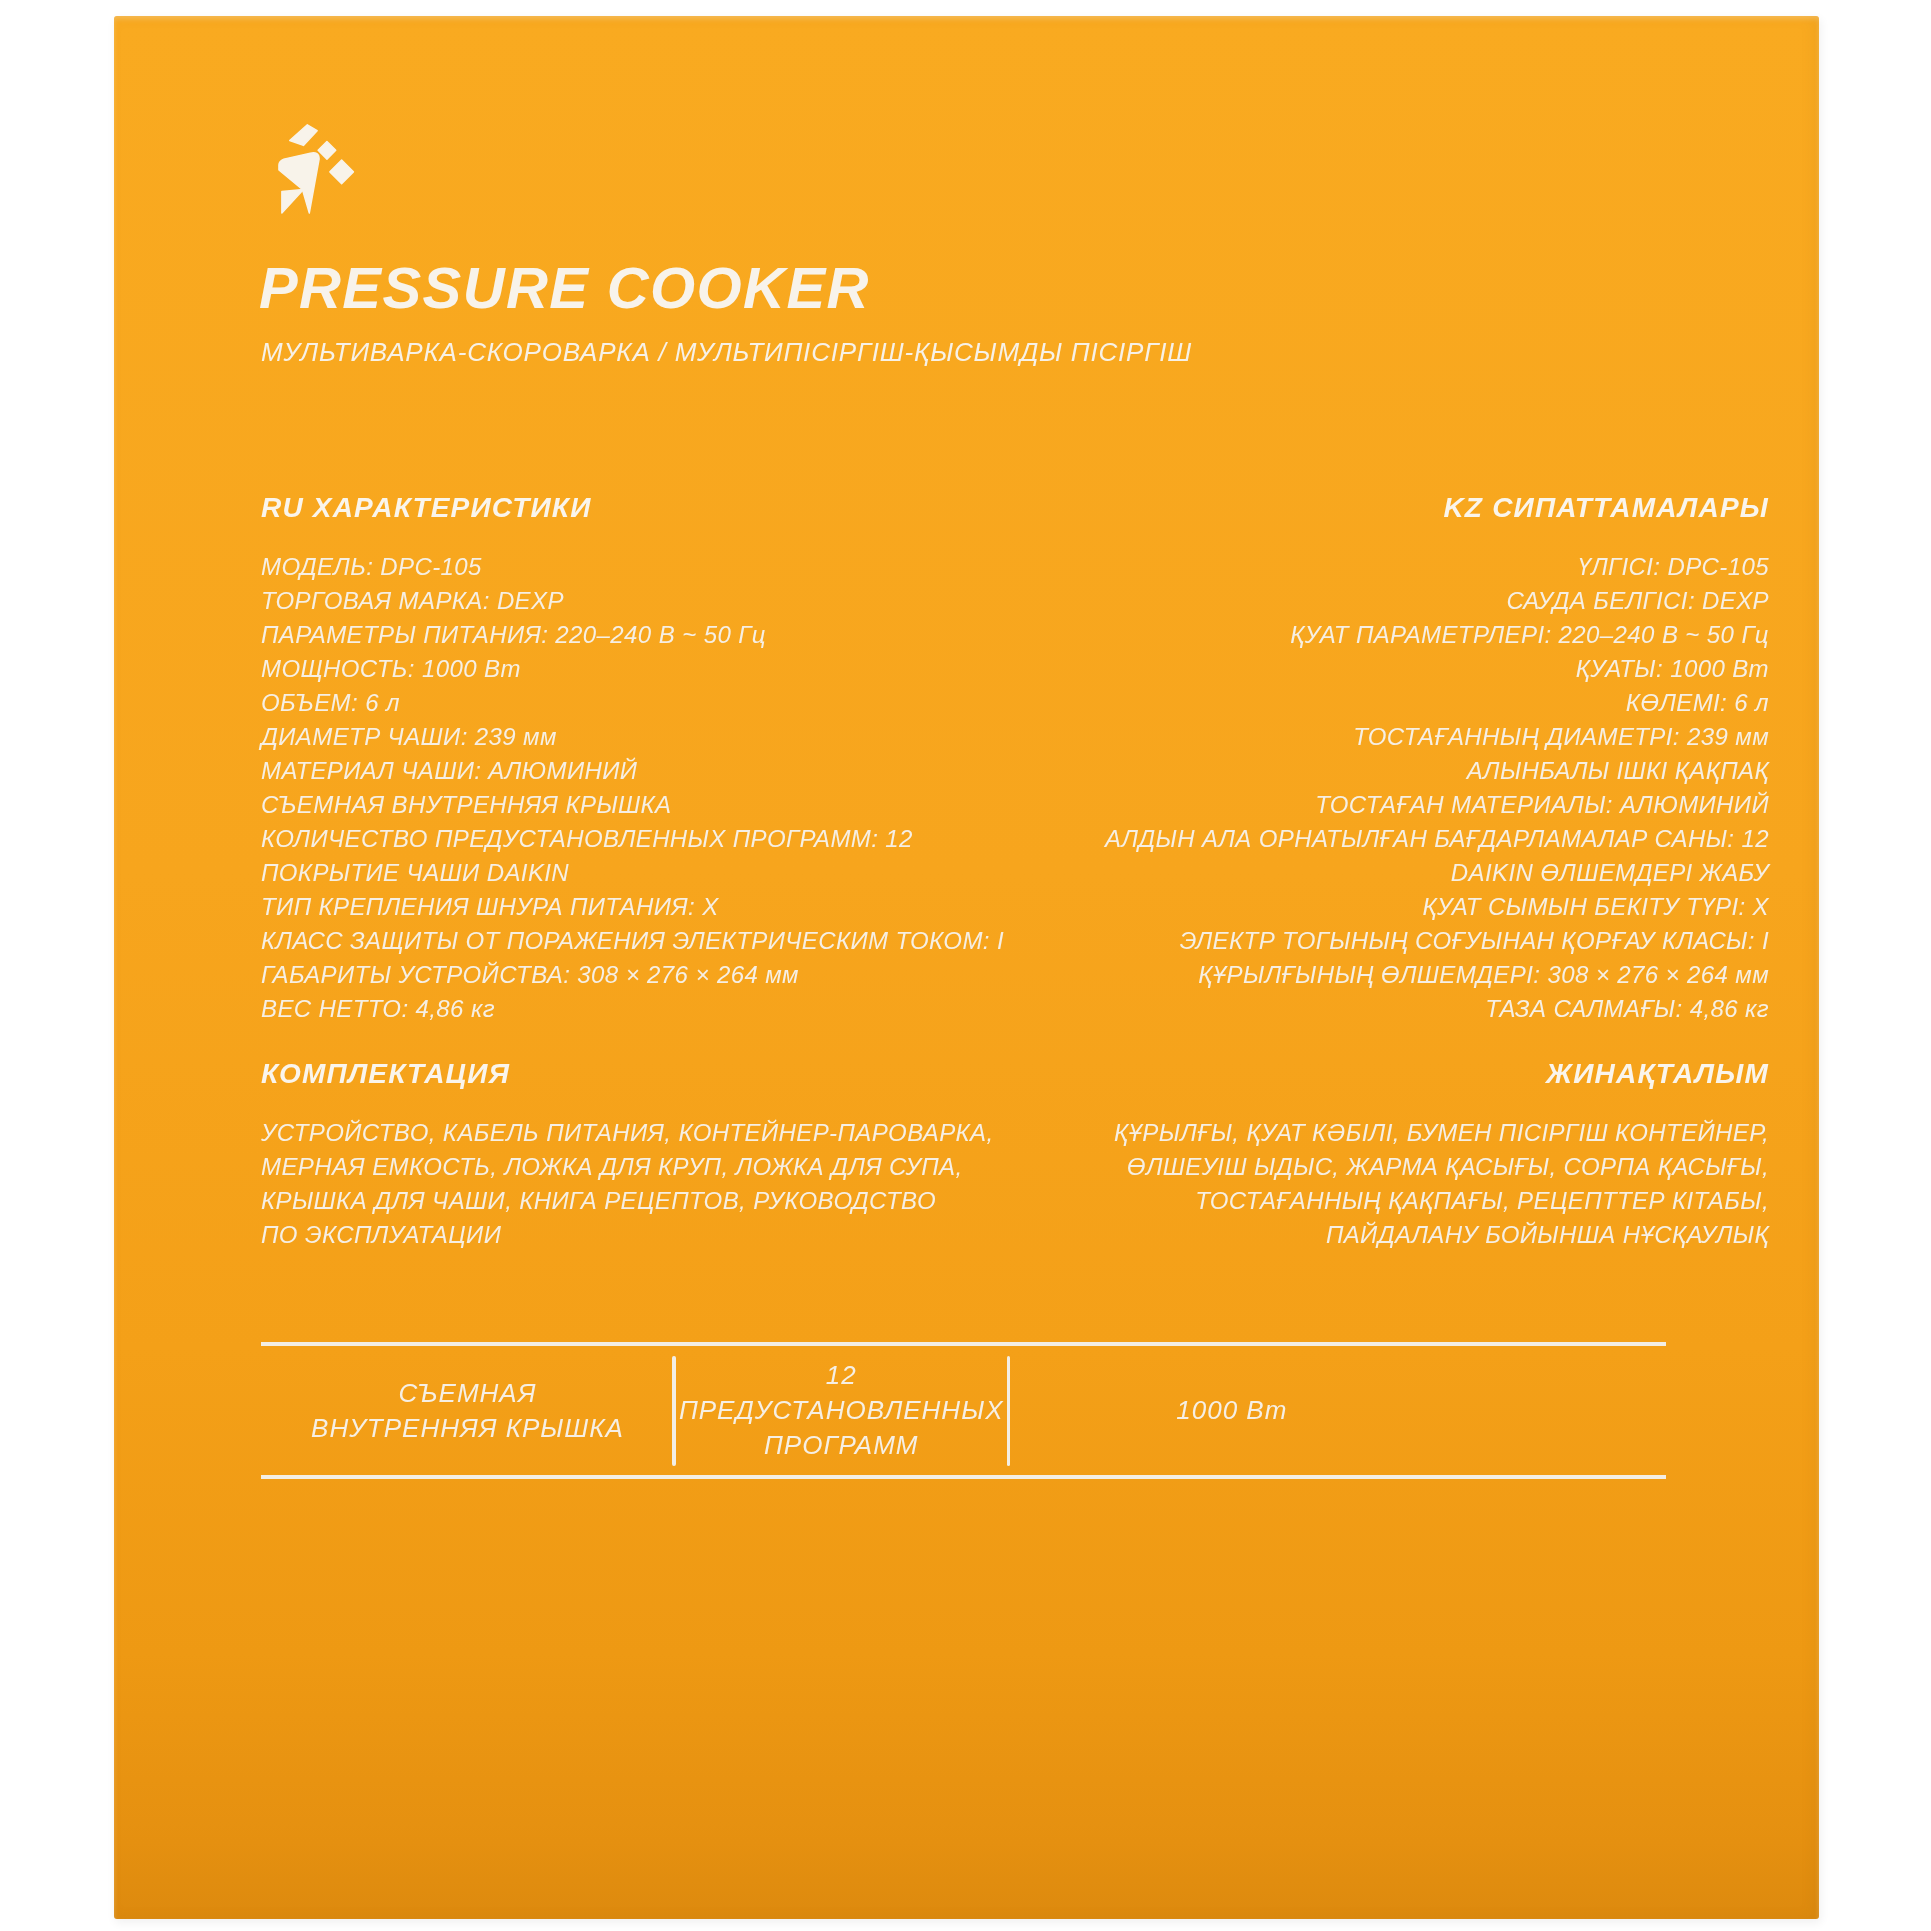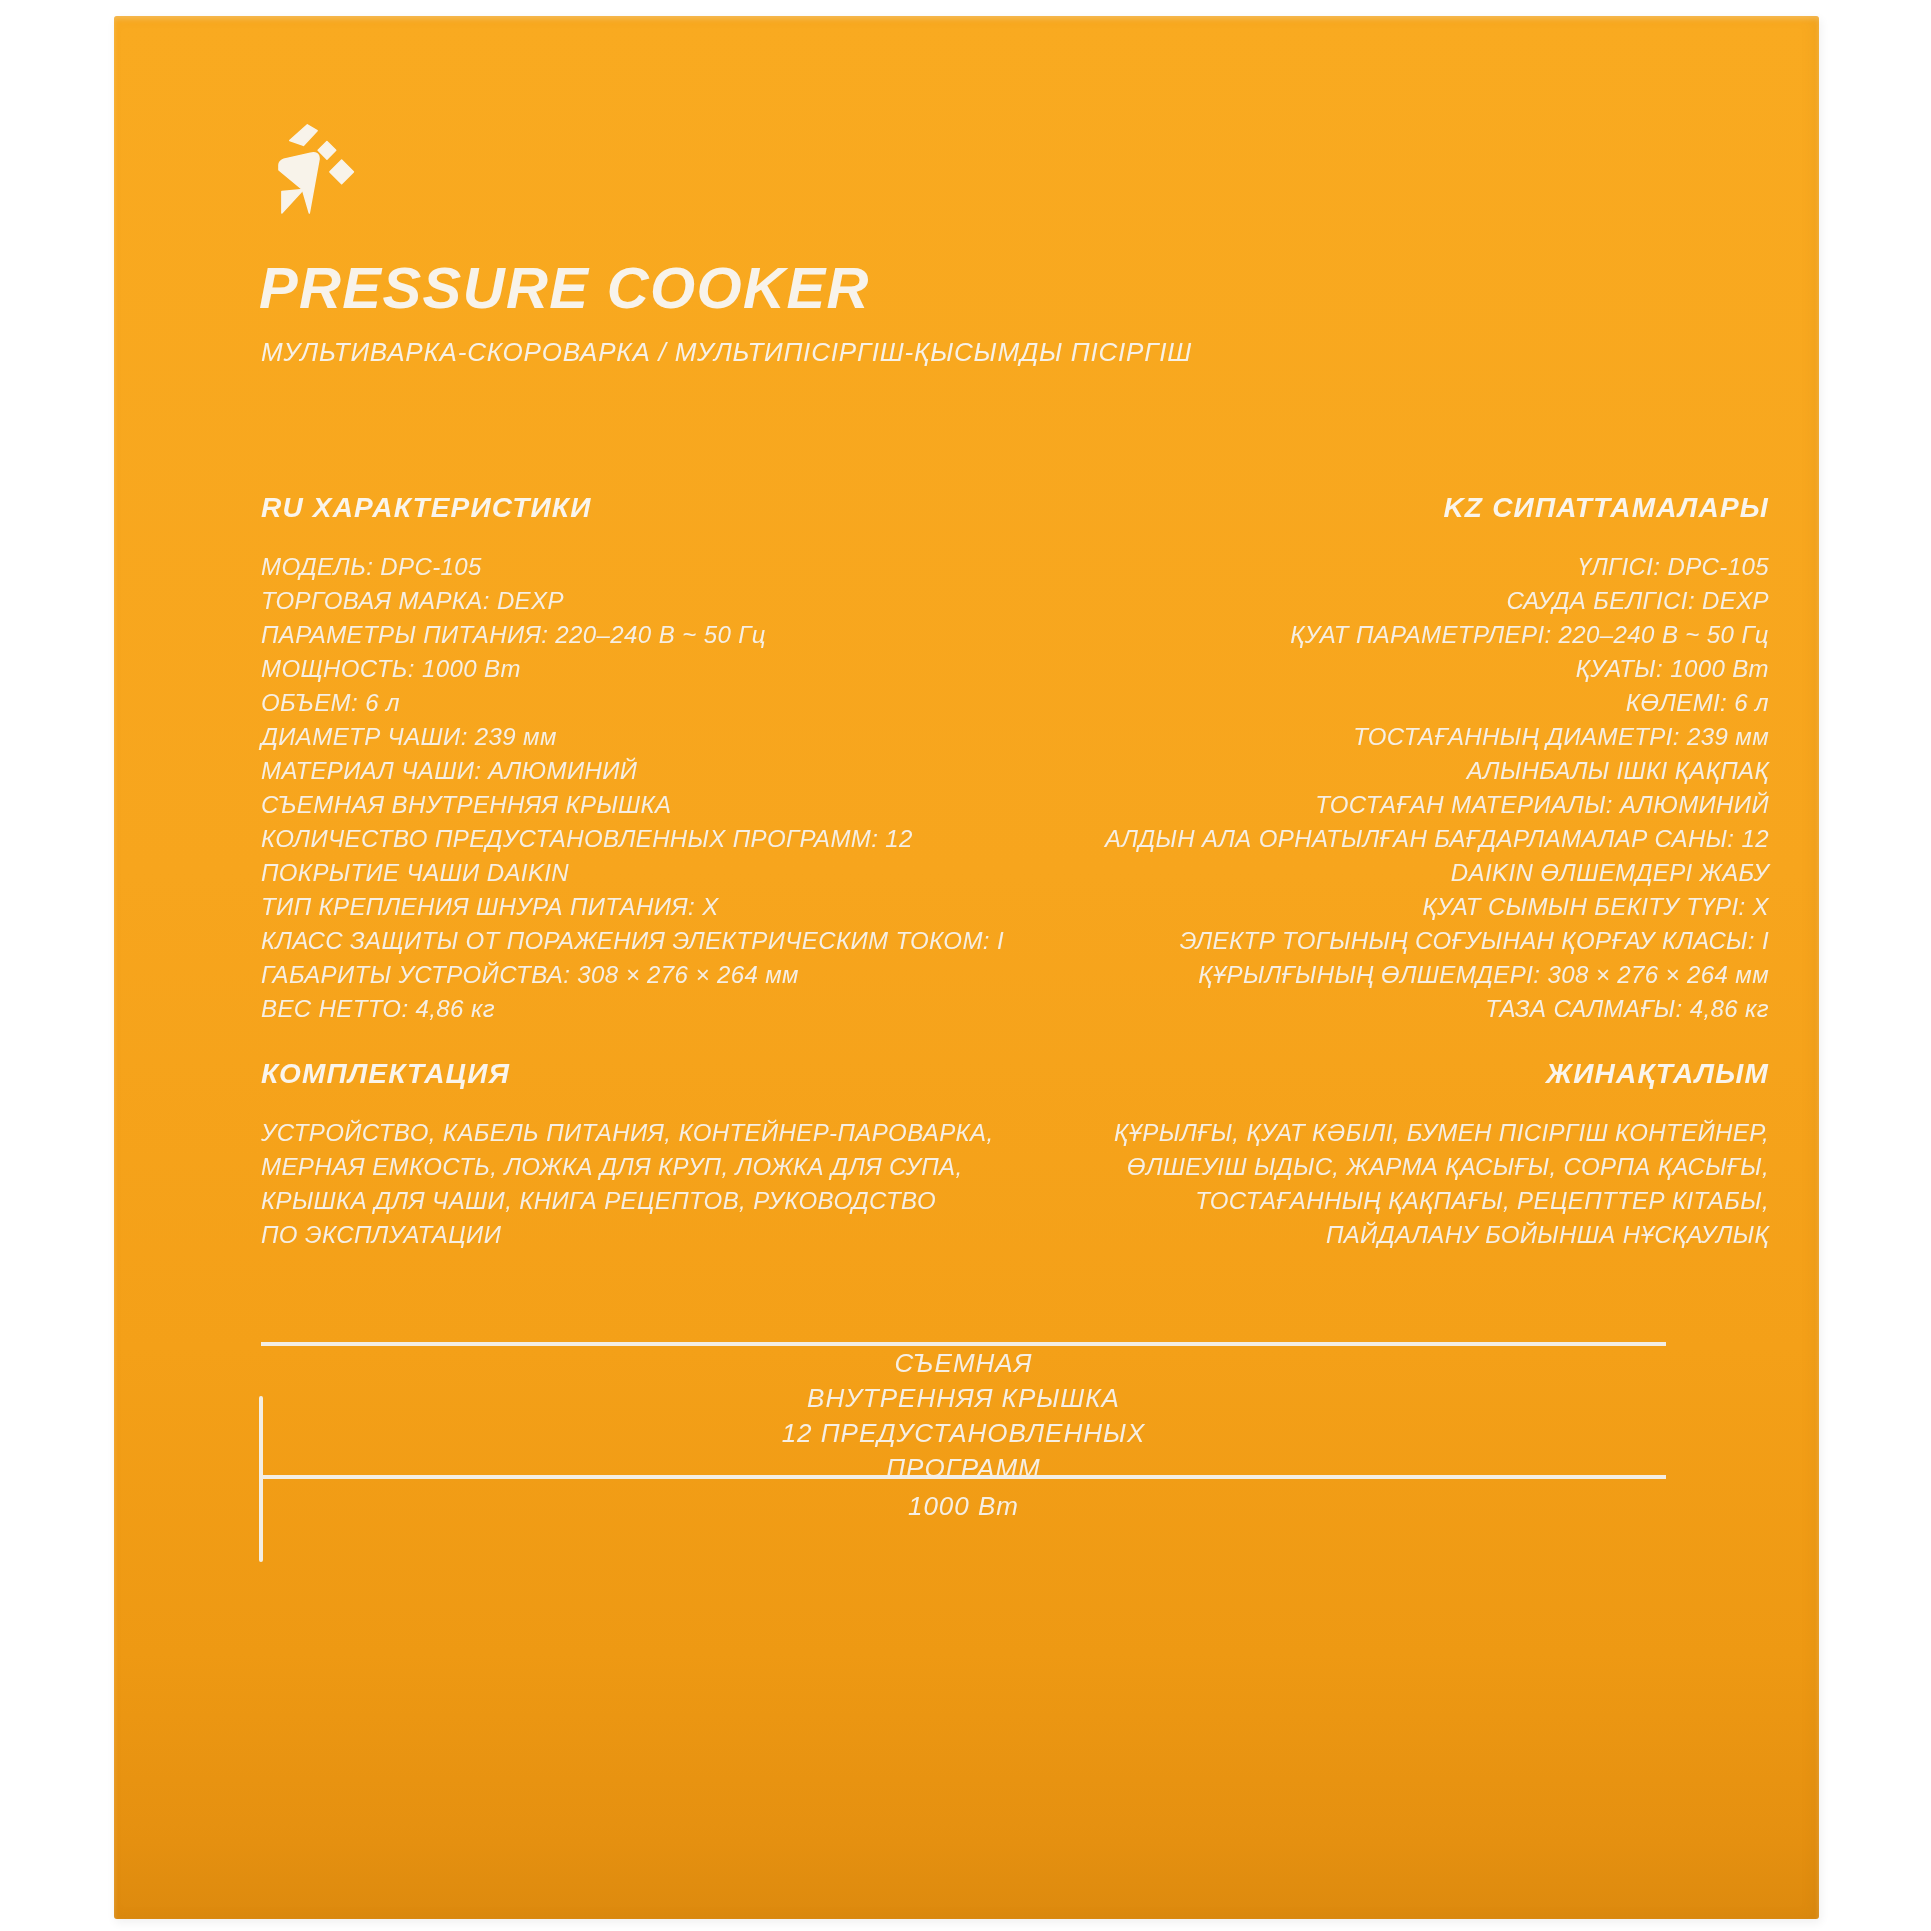--- a/index.html
+++ b/index.html
@@ -50,21 +50,21 @@
   .pkg-body{
     margin:27px 0 0 0;font-size:24px;line-height:34px;letter-spacing:0.4px;
     color:#f6efe4;white-space:pre-line;
   }
 
   
   .feature-bar{
     position:absolute;left:147px;top:1326px;width:1405px;height:137px;
     border-top:4.8px solid #f3eee4;border-bottom:4.8px solid #f3eee4;
     box-sizing:border-box;
-    display:flex;align-items:stretch;flex-direction:column;
+    display:flex;align-items:stretch;
   }
   .bar-item{
     position:relative;display:flex;align-items:center;justify-content:center;
     text-align:center;font-size:26px;line-height:35px;letter-spacing:1px;
     color:#f6efe4;white-space:pre-line;
   }
   .bar-item:nth-child(1){flex:0 0 29.4%;}
   .bar-item:nth-child(2){flex:0 0 23.8%;}
   .bar-item:nth-child(3){flex:0 0 31.8%;}
   .bar-item:nth-child(4){flex:1 1 auto;}

